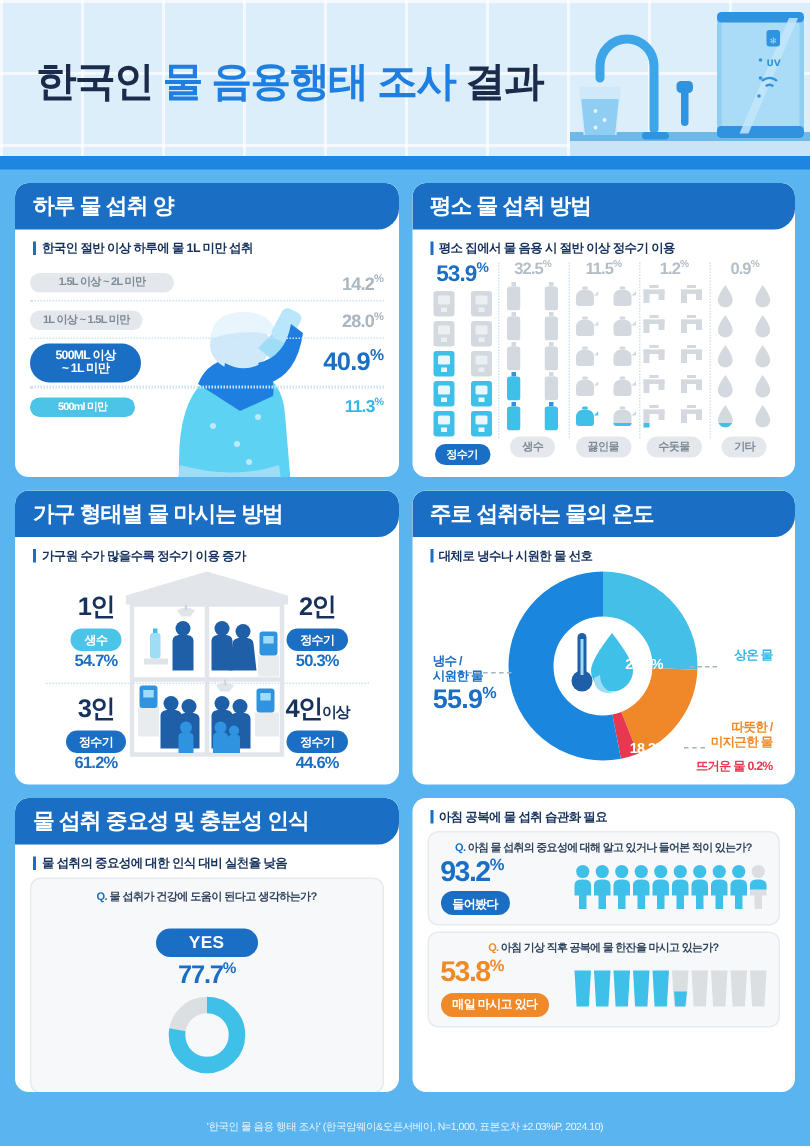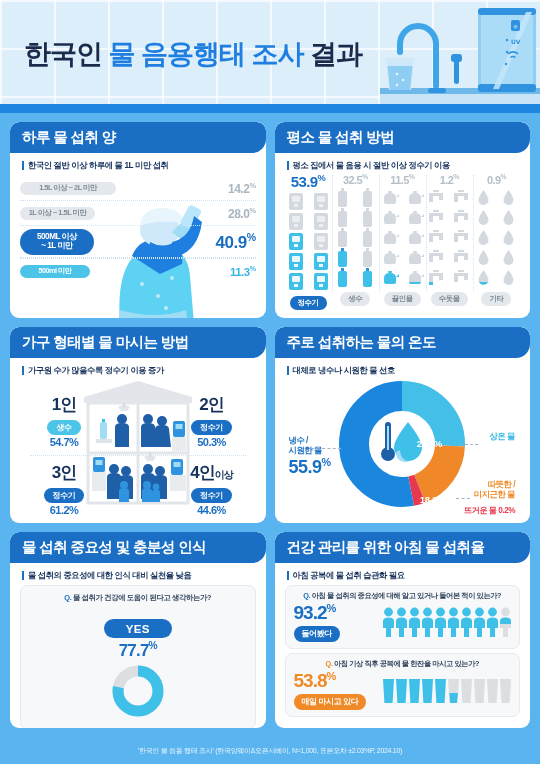--- a/index.html
+++ b/index.html
@@ -740,21 +740,20 @@
             <circle cx="27" cy="27" r="20" fill="none" stroke="#3fc0e8" stroke-width="11" stroke-dasharray="97.6 28" transform="rotate(-90 27 27)"></circle>
           </svg>
         </div>
 
 
       </div>
     </div>
   </div>
 
   <div class="panel">
-    <div class="panel-head">건강 관리를 위한 아침 물 섭취율</div>
     <div class="panel-sub">아침 공복에 물 섭취 습관화 필요</div>
     <div class="panel-body">
 
       <div class="p6-card">
         <div class="p6-q"><span class="mark">Q.</span> <span>아침 물 섭취의 중요성에 대해 알고 있거나 들어본 적이 있는가?</span></div>
         <div class="p6-row">
           <div class="p6-left">
             <div class="p6-pct blue"><span>93.2</span><sup>%</sup></div>
             <div class="p6-tag blue">들어봤다</div>
           </div>

